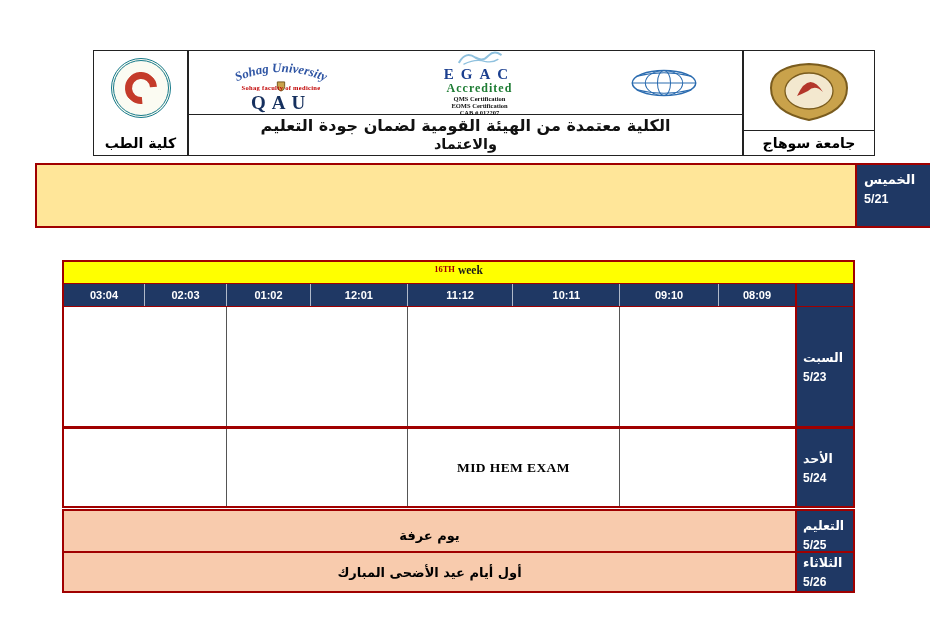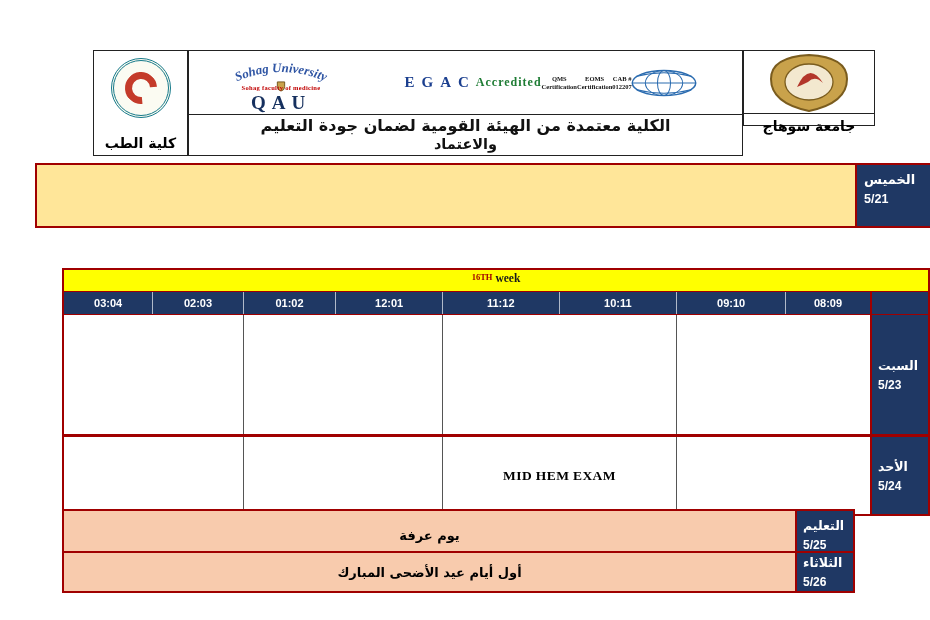--- a/index.html
+++ b/index.html
@@ -19,44 +19,44 @@
   .header-center{left:188px;top:50px;width:555px;height:106px;display:flex;flex-direction:column}
   .logos-row{height:64px;border-bottom:1.5px solid #222;display:flex;align-items:center;justify-content:space-between;padding:2px 12px}
   .accred{flex:1;display:flex;flex-direction:column;align-items:center;justify-content:center;font-family:"DejaVu Sans",sans-serif;font-weight:bold;direction:rtl;line-height:1.15}
   .accred .l1{font-size:16px;color:#111}
   .accred .l2{font-size:14.5px;color:#111}
 
   .sohag-logo{display:flex;flex-direction:column;align-items:center;width:160px;line-height:1}
   .sohag-sub{color:#c00000;font-size:6.5px;font-weight:bold;margin-top:-7px;letter-spacing:.3px}
   .qau{color:#16305e;font-weight:bold;font-size:19px;letter-spacing:6px;margin-top:1px}
 
-  .egac{display:flex;align-items:center;width:150px;line-height:1.08}
+  .egac{display:flex;flex-direction:column;align-items:center;width:150px;line-height:1.08}
   .egac-name{color:#1b3f8f;font-weight:bold;font-size:15px;letter-spacing:7px}
   .egac-acc{color:#1e7c34;font-weight:bold;font-size:12px;letter-spacing:1px}
   .egac-cert{font-size:6.5px;font-weight:bold;color:#111;text-align:center}
 
   .aja{display:flex;flex-direction:column;align-items:center;width:132px}
   .aja-row{display:flex;align-items:center;gap:5px;margin-top:1px}
   .aja-badge{background:#15355e;color:#fff;font-weight:bold;font-size:12px;padding:1px 8px;font-style:italic}
   .iso-col{display:flex;flex-direction:column}
   .iso-strip{background:#15355e;color:#fff;font-size:7px;padding:1px 5px;margin:1px 0;font-family:"Liberation Sans",sans-serif;letter-spacing:.4px;white-space:nowrap}
 
-  .header-right{left:743px;top:50px;width:132px;height:76px;display:flex;flex-direction:column;align-items:center}
+  .header-right{left:743px;top:50px;width:132px;height:106px;display:flex;flex-direction:column;align-items:center}
   .univ-emblem{flex:1;display:flex;align-items:center;justify-content:center;width:100%}
   .univ-label{width:100%;text-align:center;border-top:1.5px solid #222;font-family:"DejaVu Sans",sans-serif;font-weight:bold;font-size:14px;padding:4px 0;direction:rtl}
 
   
   .thursday{position:absolute;left:35px;top:163px;width:899px;height:65px;border:2.5px solid var(--maroon);display:flex}
   .thursday-content{flex:1;background:var(--cream)}
   .banner-day{width:77px;background:var(--navy);border-left:2.5px solid var(--maroon);color:#fff;font-weight:bold;font-family:"DejaVu Sans",sans-serif;padding:7px 0 0 7px;direction:rtl;text-align:left}
   .banner-day .dname{display:block;font-size:13px}
   .banner-day .ddate{display:block;font-size:12.5px;font-family:"Liberation Sans",sans-serif;margin-top:5px;direction:ltr}
 
   
-  .tableA{position:absolute;left:62px;top:268px;width:868px;border:2.5px solid var(--maroon);background:#fff}
+  .tableA{position:absolute;left:62px;top:260px;width:793px;border:2.5px solid var(--maroon);background:#fff}
   .week-hdr{height:22px;background:var(--yellow);display:flex;align-items:baseline;justify-content:center;border-bottom:1.5px solid var(--maroon);font-weight:bold;padding-top:2px}
   .week-hdr .ord{color:#a00000;font-size:8.5px;position:relative;top:-2px}
   .week-hdr .wk{color:#1a1a1a;font-size:11.5px;margin-left:3px}
 
   .time-row{height:22px;background:var(--navy);display:flex;color:#fff;font-family:"Liberation Sans",sans-serif;font-weight:bold;font-size:11px}
   .tcell{display:flex;align-items:center;justify-content:center;border-left:1px solid rgba(255,255,255,.65)}
   .tcell:first-child{border-left:none}
   .t1{flex:81 1 0}.t2{flex:82 1 0}.t3{flex:84 1 0}.t4{flex:97 1 0}
   .t5{flex:106 1 0}.t6{flex:107 1 0}.t7{flex:99 1 0}.t8{flex:77 1 0}
   .tcorner{flex:0 0 58px;border-left:2px solid var(--maroon)}

